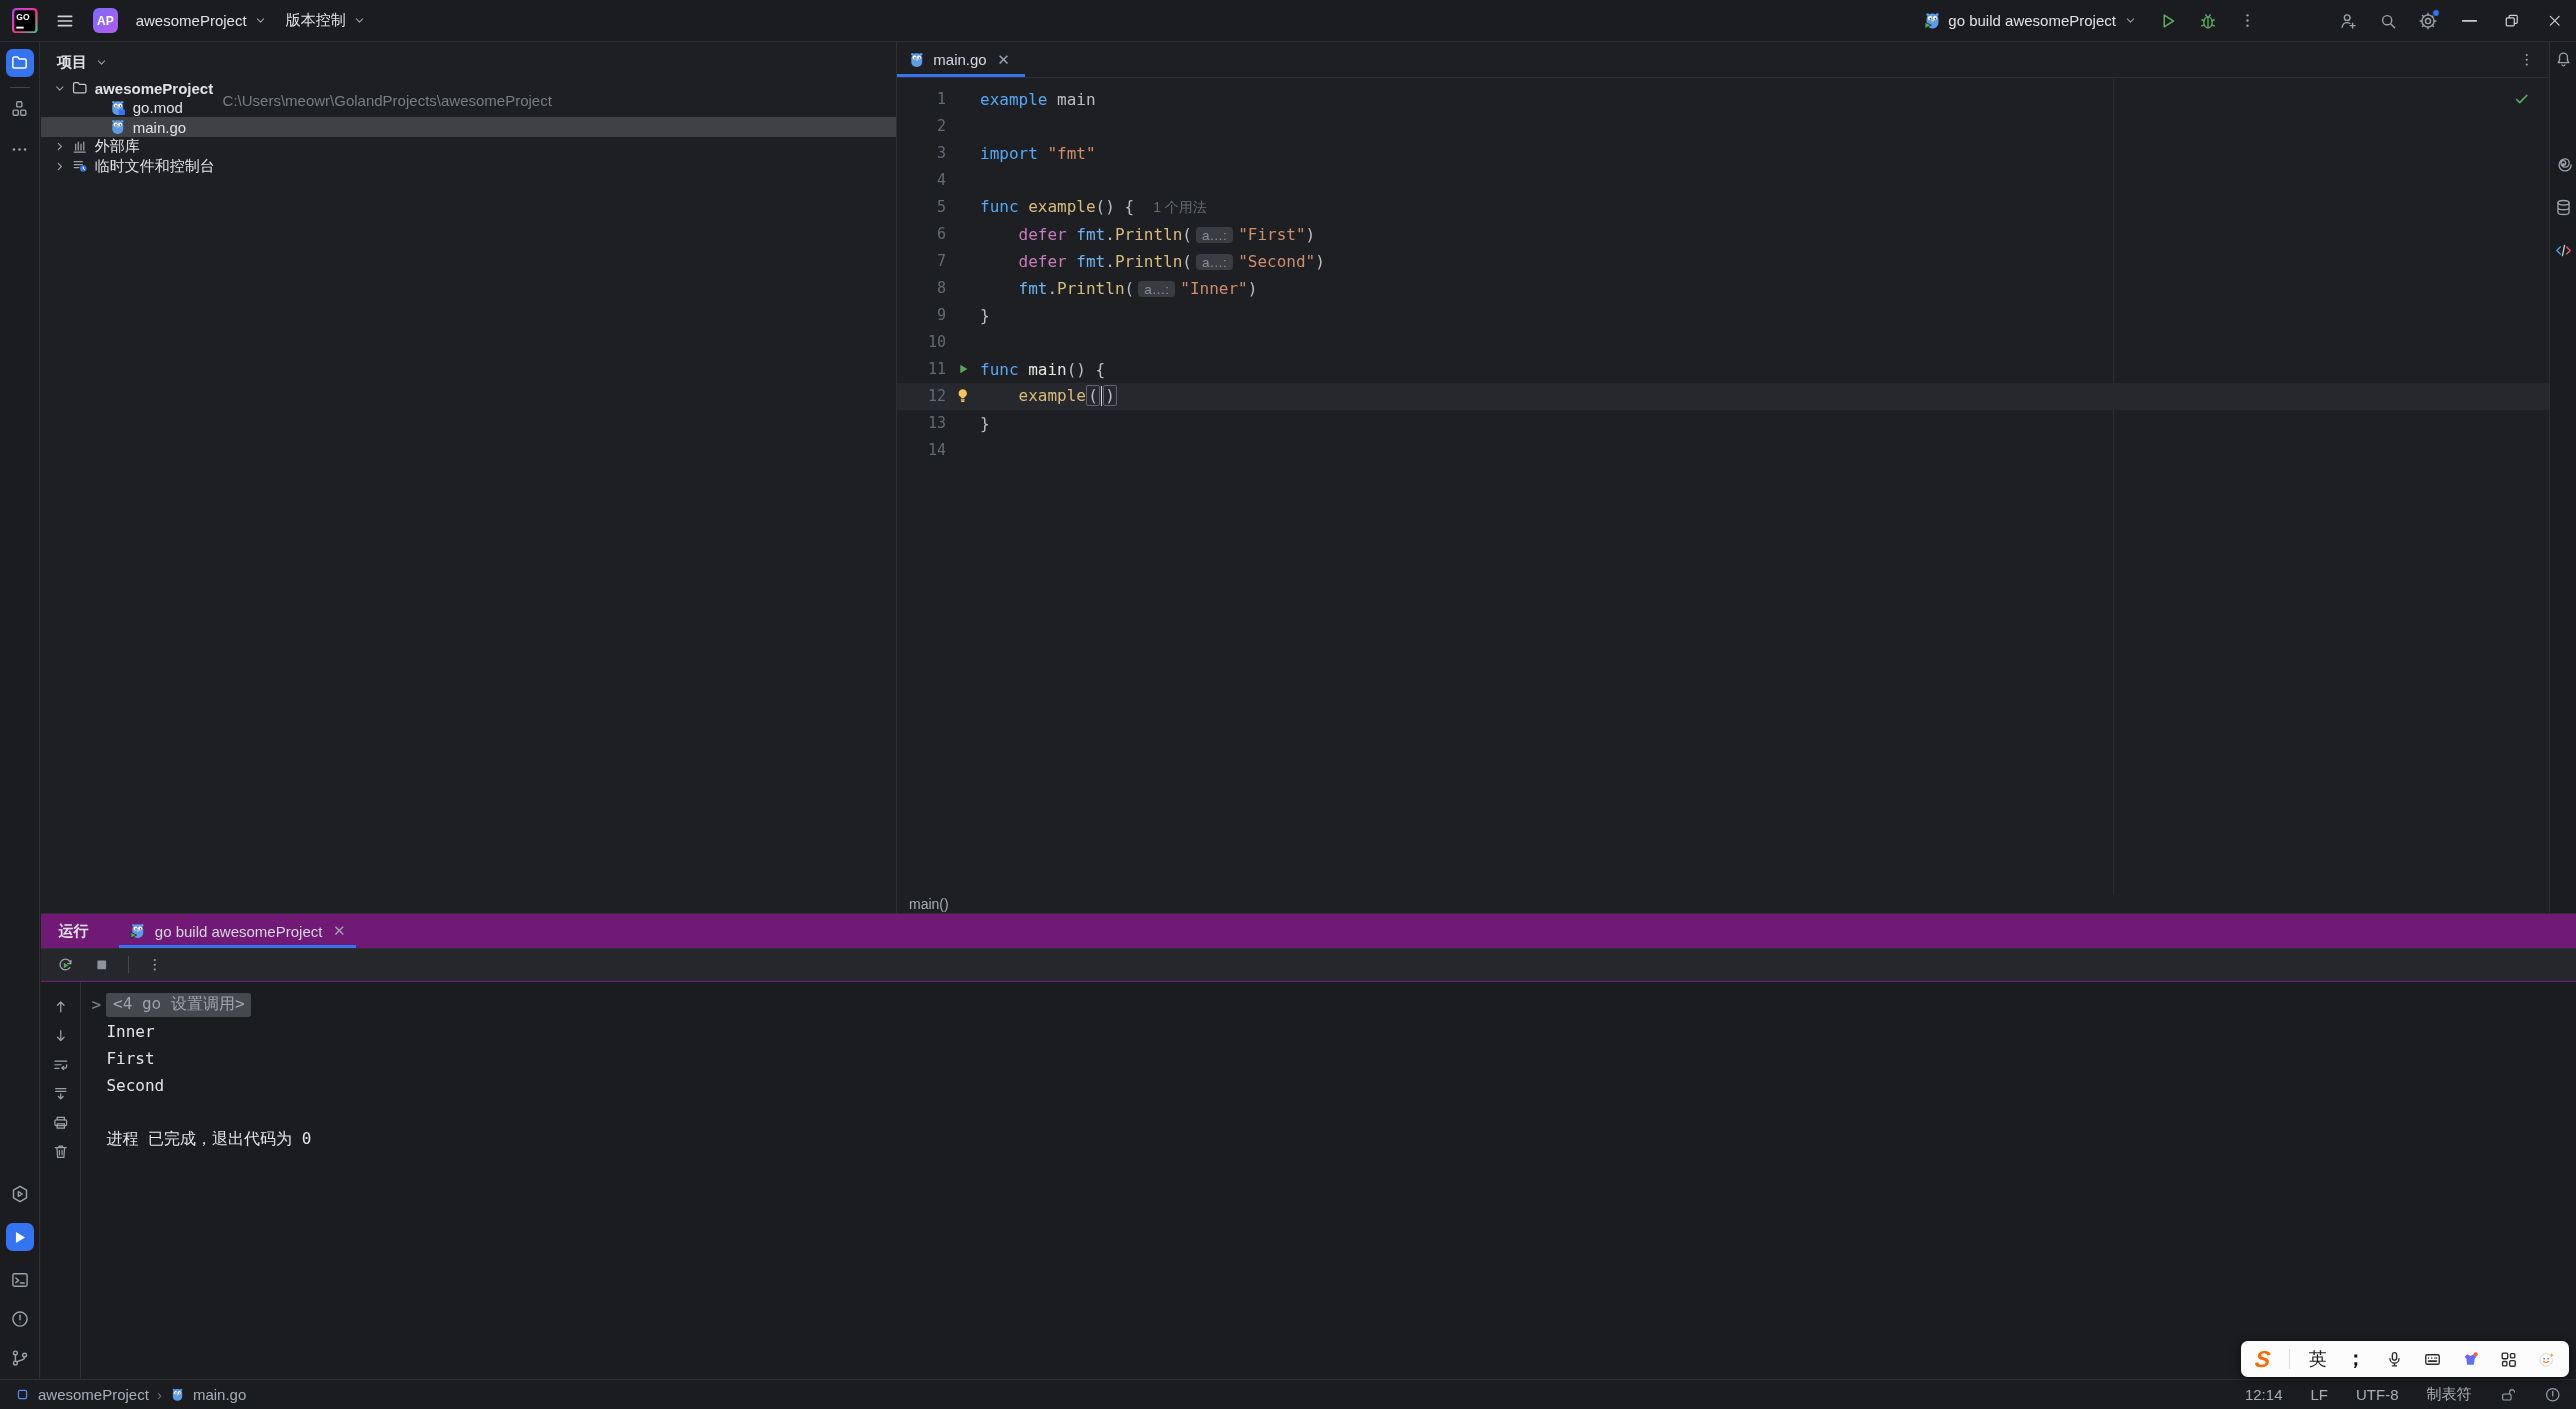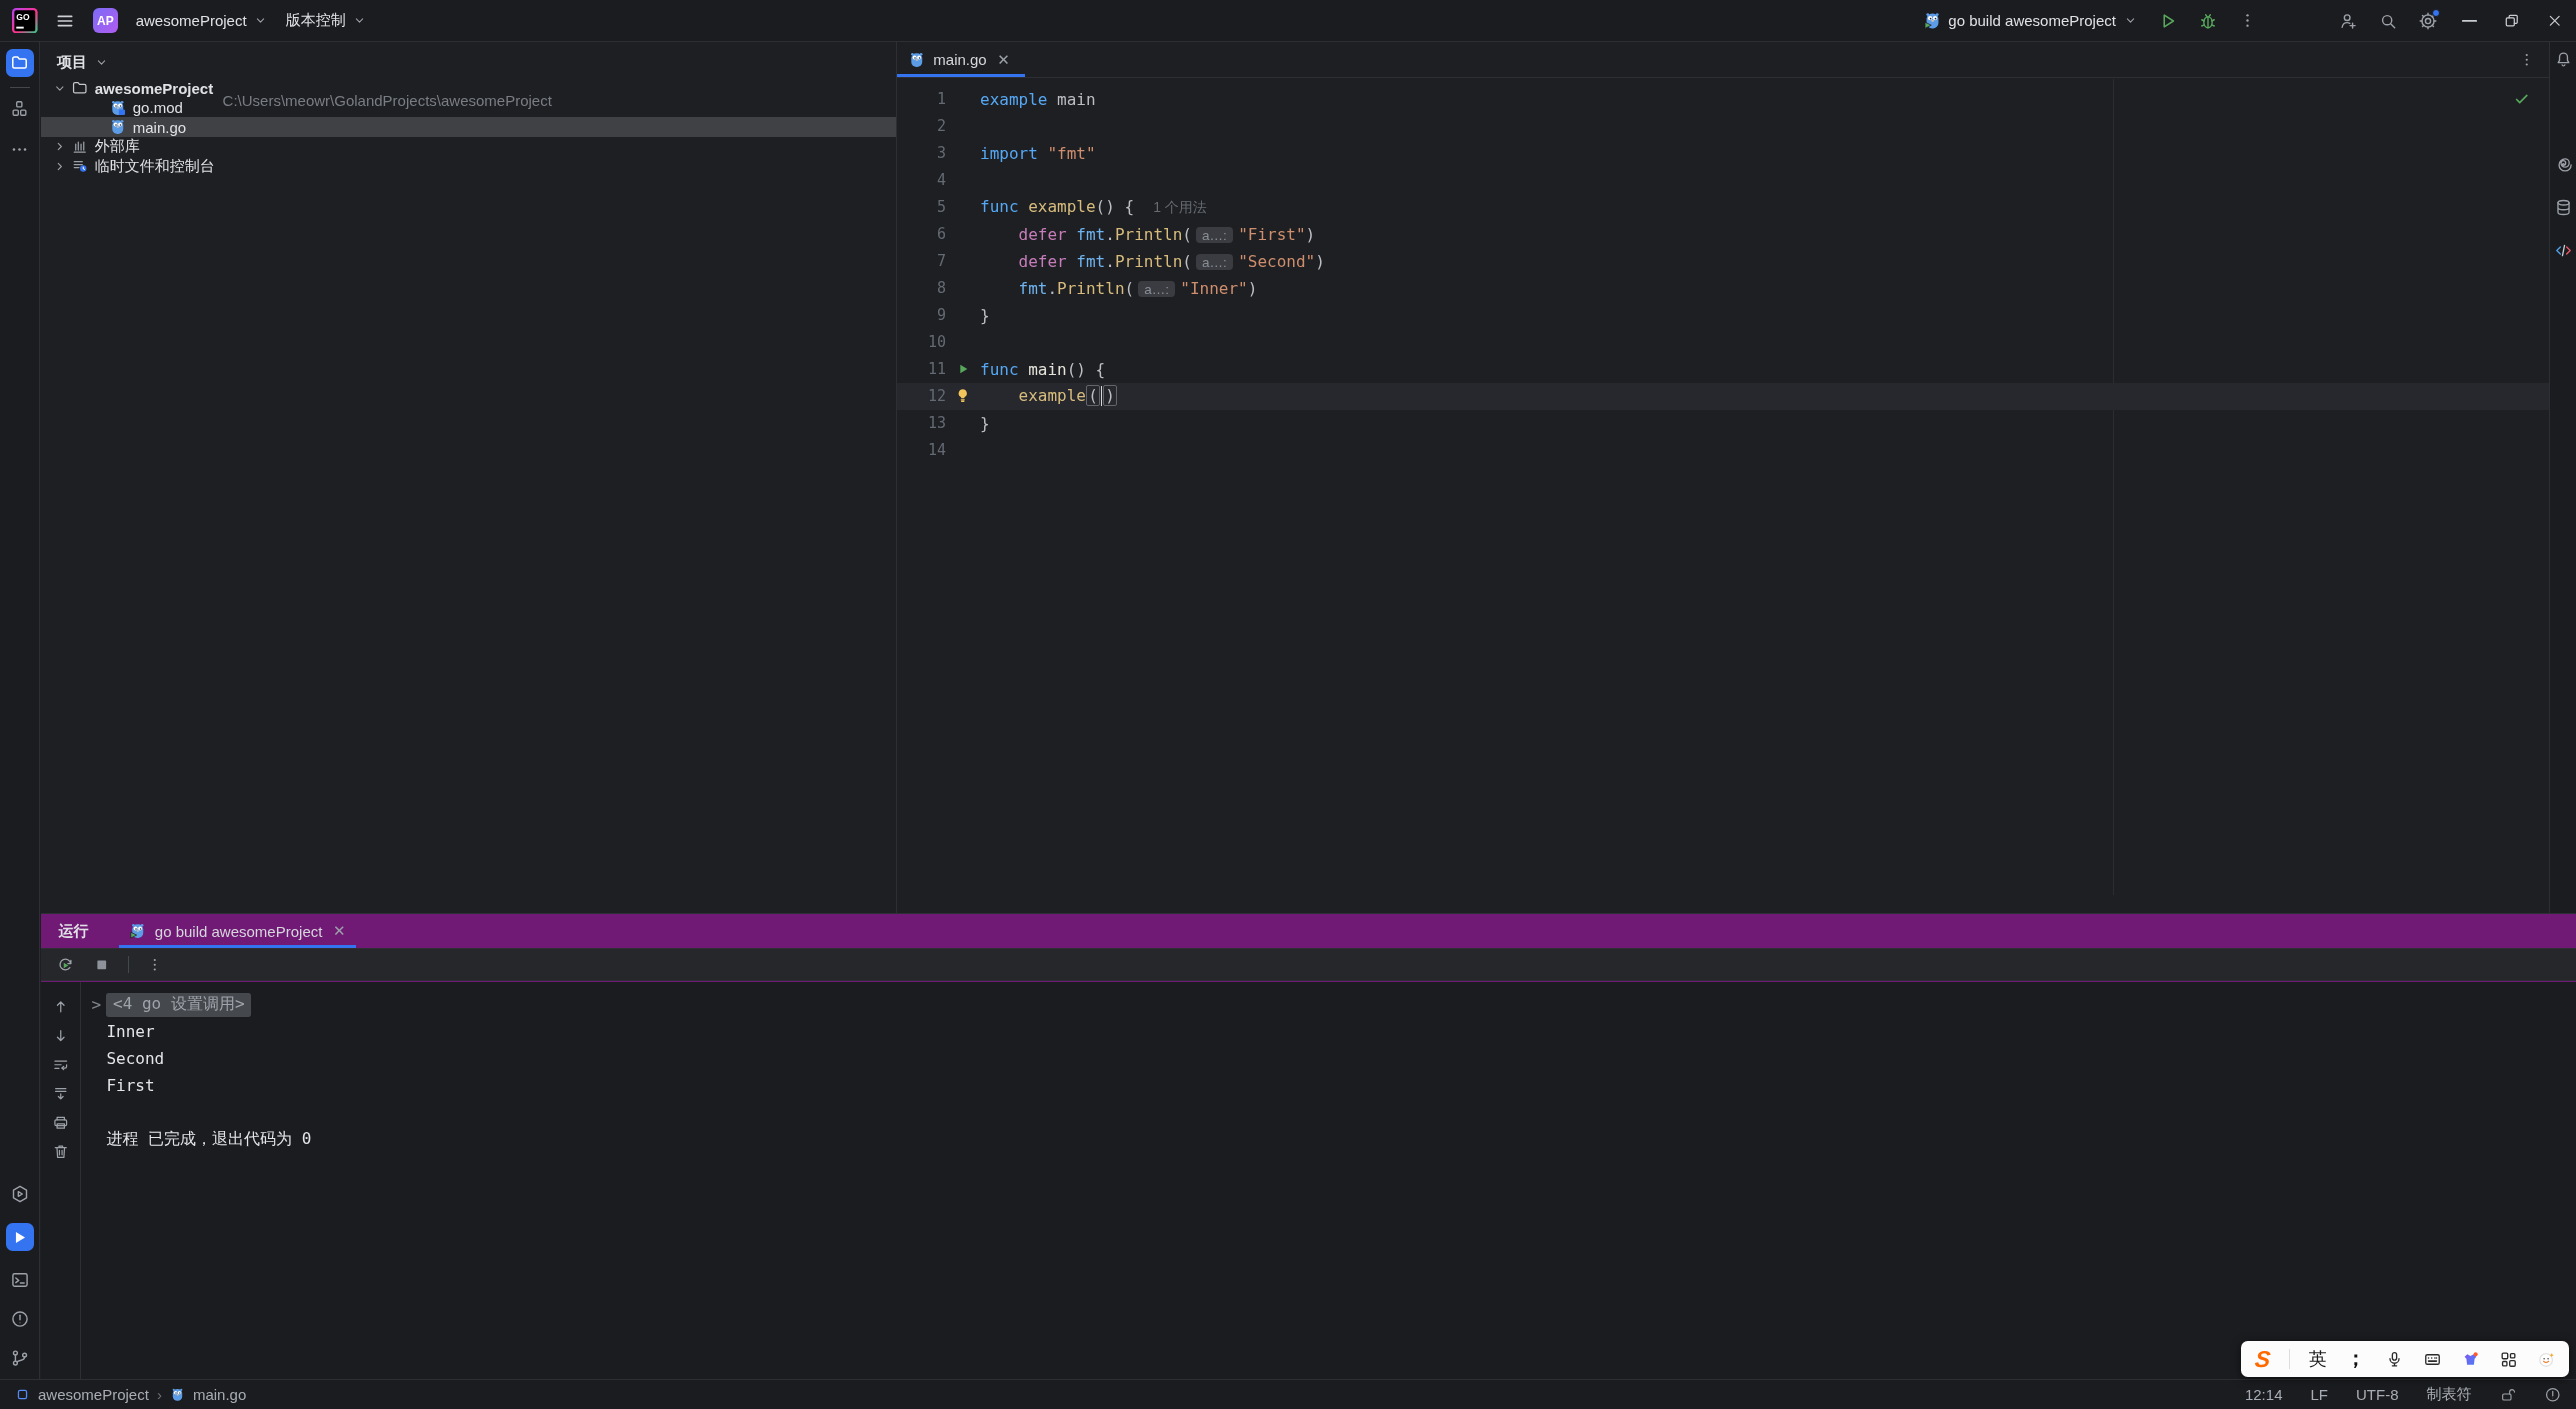--- a/index.html
+++ b/index.html
@@ -504,20 +504,23 @@
           <span class="ln-num">13</span>
           <span class="ln-marker"></span>
           <span class="ln-code"><span class="tk-pl">}</span></span>
         </div>
         <div class="cline">
           <span class="ln-num">14</span>
           <span class="ln-marker"></span>
           <span class="ln-code"></span>
         </div>
       </div>
+    <div class="breadcrumbs">
+      <span>main()</span>
+    </div>
   </section>
 
   <aside class="stripe-right" id="stripe-right">
       <span class="icon i28">
         <svg viewBox="0 0 24 24" fill="none" stroke="currentColor" stroke-width="1.7" stroke-linecap="round" stroke-linejoin="round">
           <path d="M12 4a5 5 0 0 0-5 5v4.2L5.3 16h13.4L17 13.2V9a5 5 0 0 0-5-5zM10.3 18.8a1.8 1.8 0 0 0 3.4 0"></path>
         </svg>
       </span>
       <div class="sp"></div>
       <span class="icon i28">
@@ -614,22 +617,22 @@
           </span>
           <span class="icon i26">
             <svg viewBox="0 0 24 24" fill="none" stroke="currentColor" stroke-width="1.7" stroke-linecap="round" stroke-linejoin="round">
               <path d="M4.5 6.5h15M9.5 6.2V4.3h5v1.9M6.8 6.5l.9 13.2h8.6l.9-13.2M10.2 10v6.2M13.8 10v6.2"></path>
             </svg>
           </span>
         </div>
       <div class="cons-body" id="cons-body">
           <div class="cons-line"><span class="cons-exp">&gt;</span><span class="fold-chip">&lt;4 go 设置调用&gt;</span></div>
           <div class="cons-line"><span class="cons-exp"></span><span>Inner</span></div>
+          <div class="cons-line"><span class="cons-exp"></span><span>First</span></div>
           <div class="cons-line"><span class="cons-exp"></span><span>Second</span></div>
-          <div class="cons-line"><span class="cons-exp"></span><span>First</span></div>
           <div class="cons-line"><span class="cons-exp"></span><span></span></div>
           <div class="cons-line"><span class="cons-exp"></span><span>进程 已完成，退出代码为 0</span></div>
         </div>
     </div>
   </section>
 
   <footer class="statusbar">
     <div class="sb-left">
       <span class="icon i22">
           <svg viewBox="0 0 24 24" fill="none" stroke="currentColor" stroke-width="1.7" stroke-linecap="round" stroke-linejoin="round">

